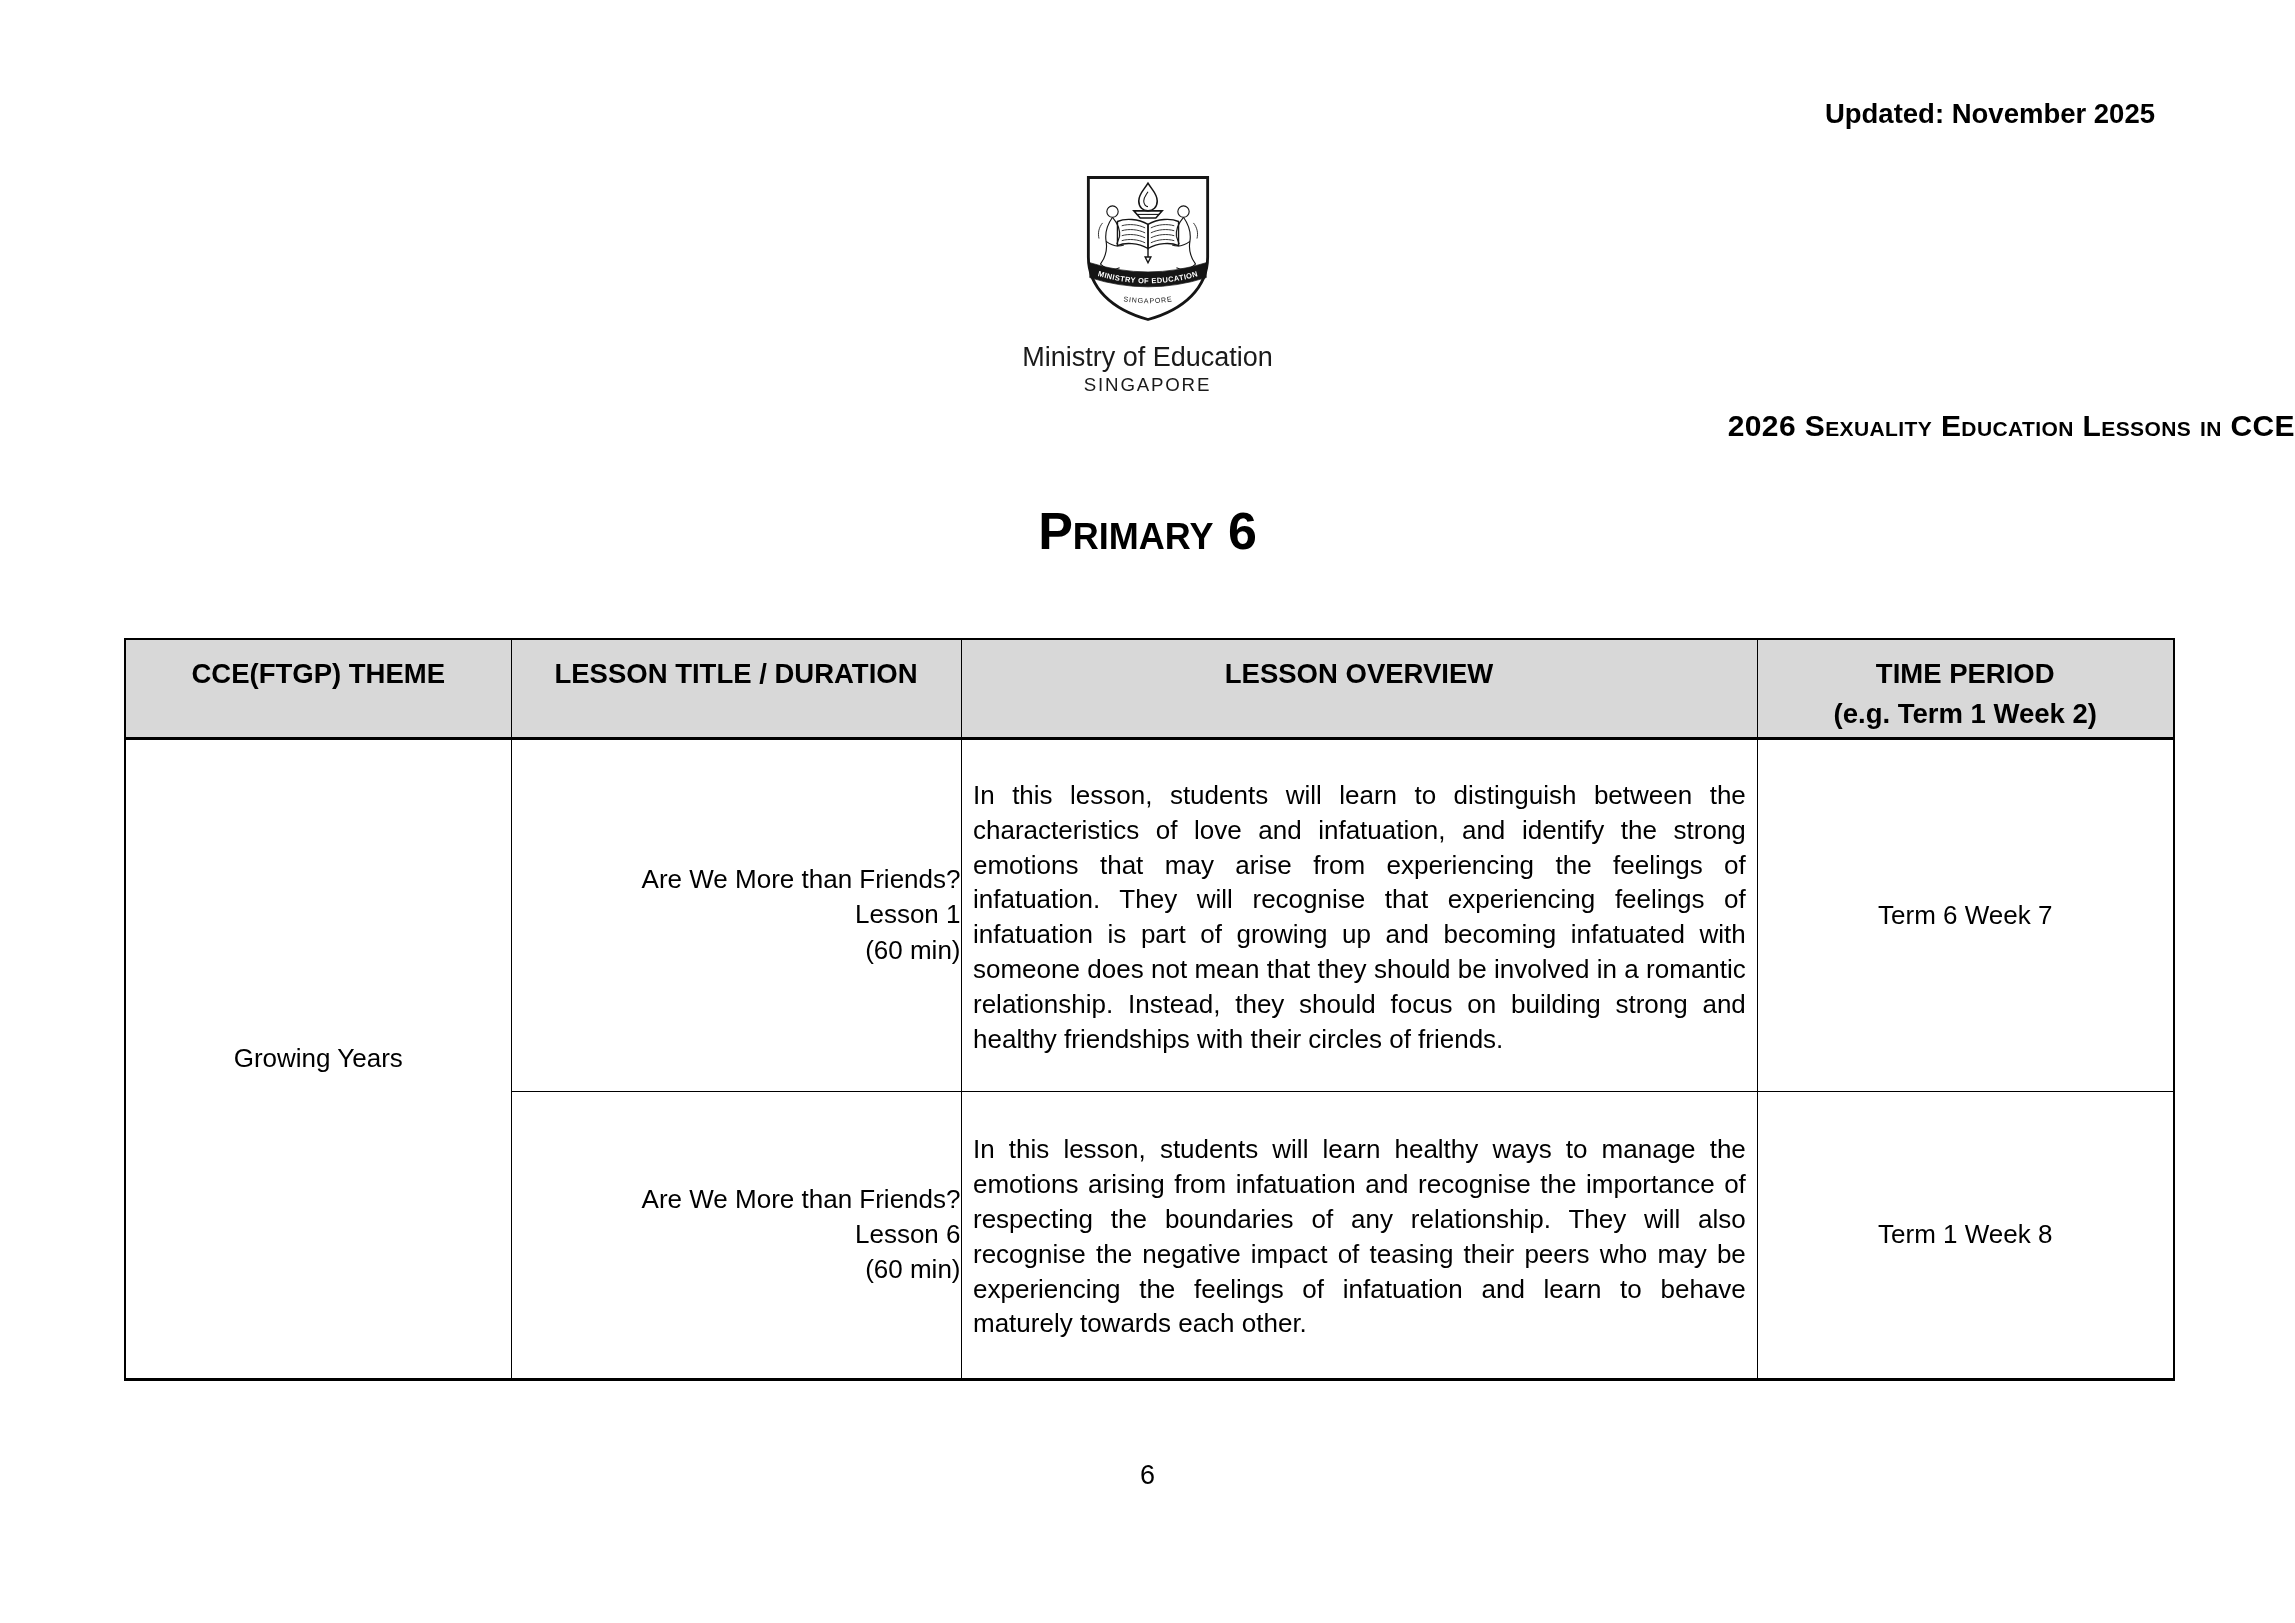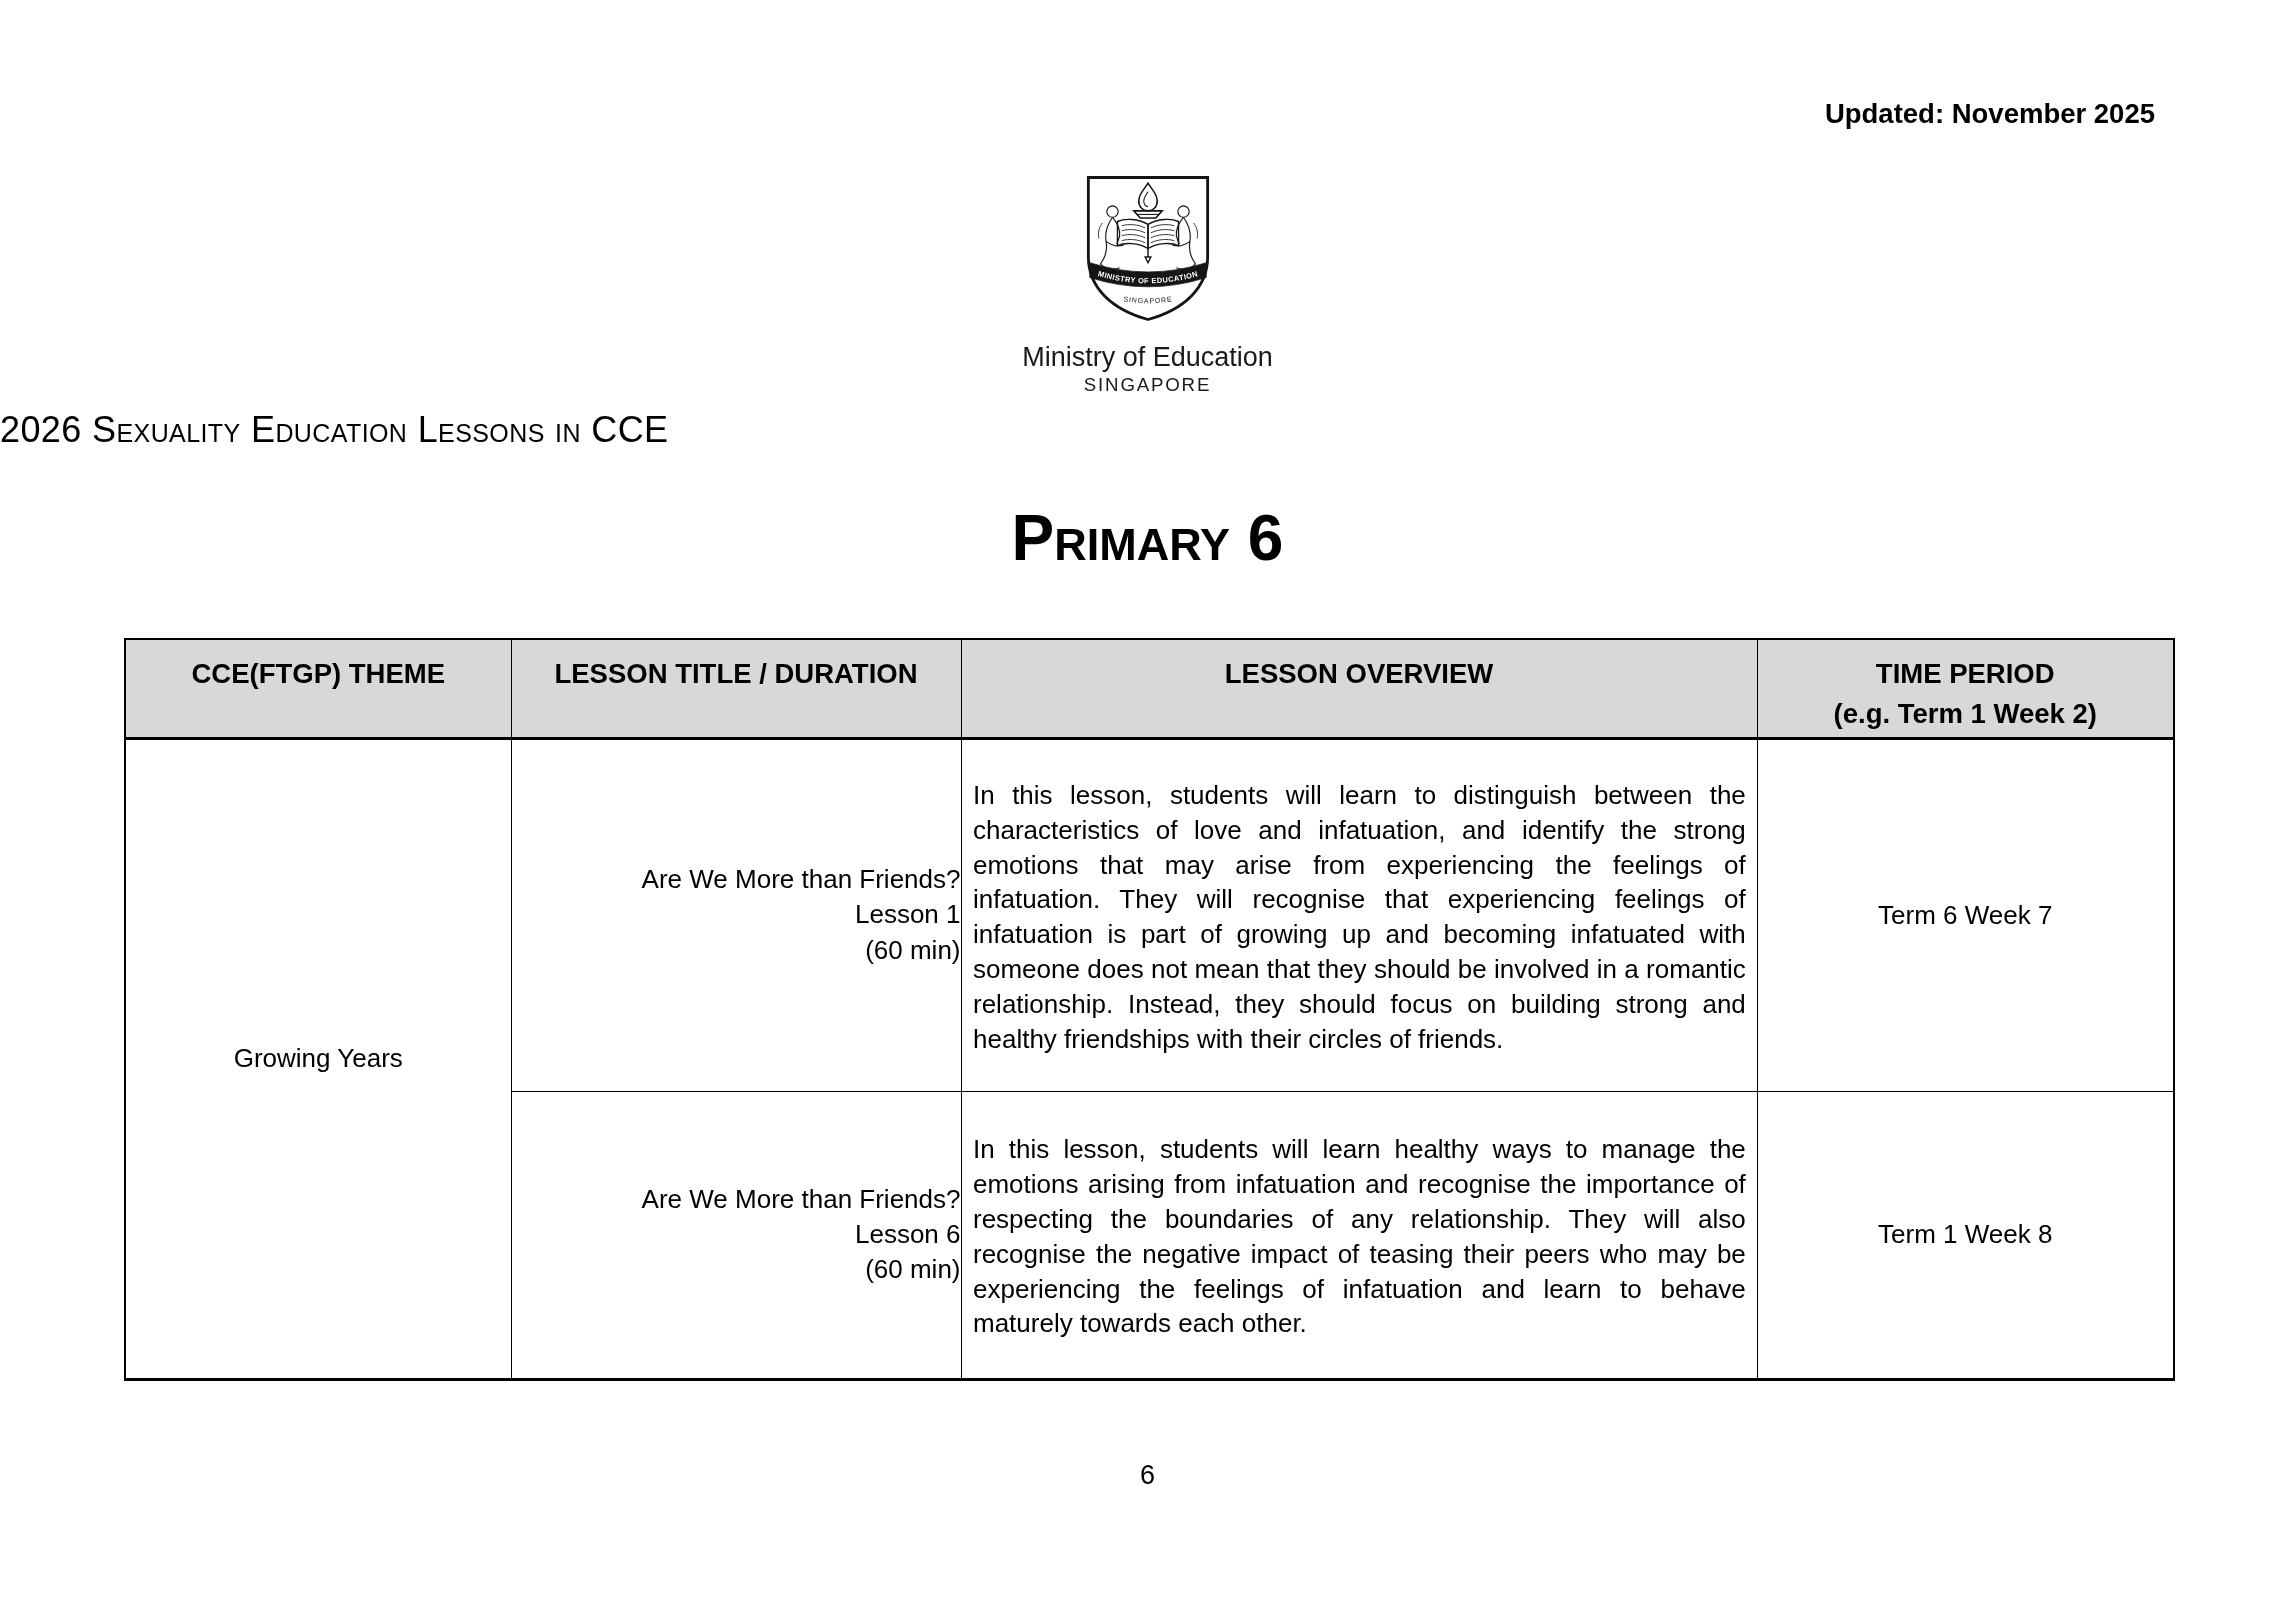--- a/index.html
+++ b/index.html
@@ -27,26 +27,26 @@
     position:absolute; top:342px; left:0; width:100%;
     text-align:center; font-size:27px; color:#1a1a1a;
   }
   .ministry-country {
     position:absolute; top:374px; left:0; width:100%;
     text-align:center; font-size:18.7px; letter-spacing:1.8px; color:#1a1a1a;
   }
 
   .doc-title {
     position:absolute; top:409px; left:0; width:100%;
-    text-align:left; font-size:36px; font-weight:normal;
+    text-align:right; font-size:30px; font-weight:bold;
     font-variant:small-caps; letter-spacing:0.4px;
   }
   .level-title {
     position:absolute; top:503px; left:0; width:100%;
-    text-align:center; font-size:64px; font-weight:bold;
+    text-align:center; font-size:52px; font-weight:bold;
     font-variant:small-caps; line-height:1.1;
   }
 
   table.lessons {
     position:absolute; top:638px; left:124px;
     width:2049px; table-layout:fixed;
     border-collapse:collapse;
     border:2.7px solid #000;
     border-bottom-width:3.6px;
   }

